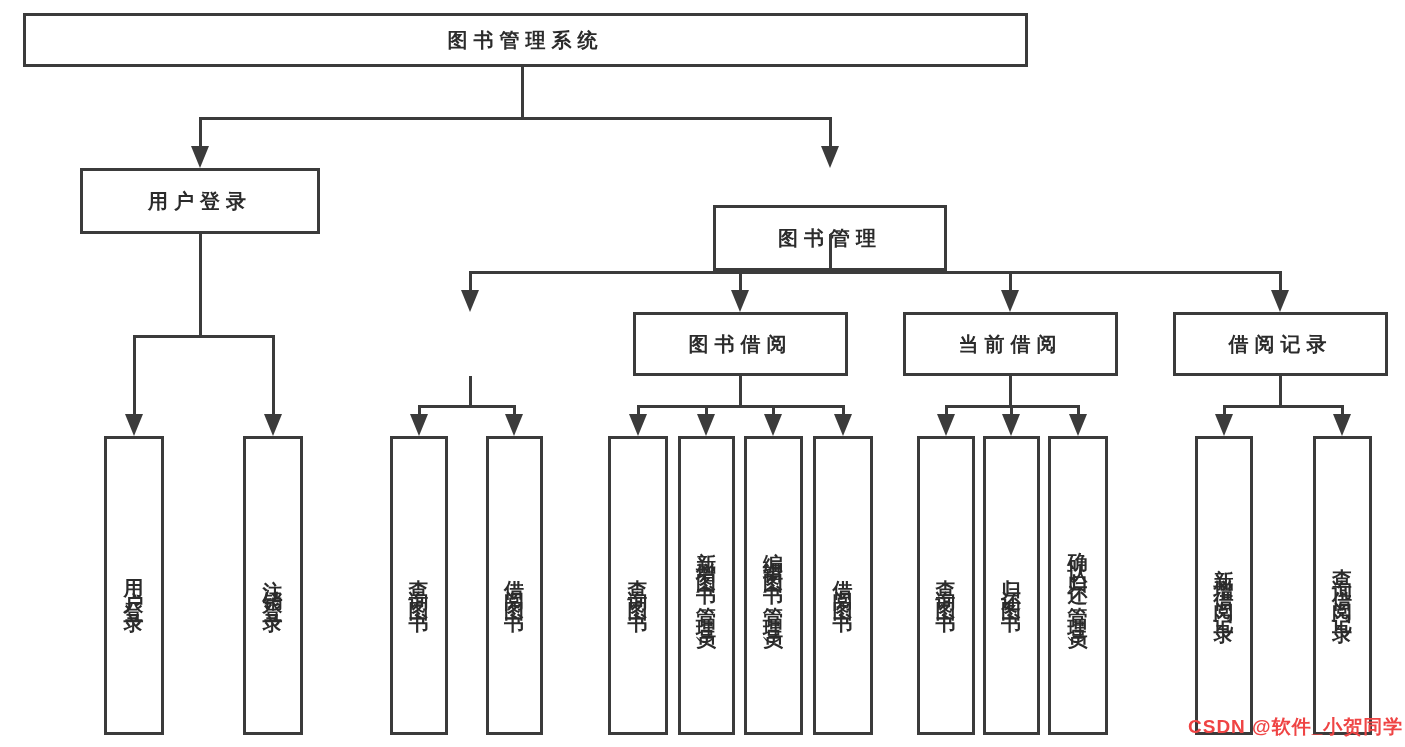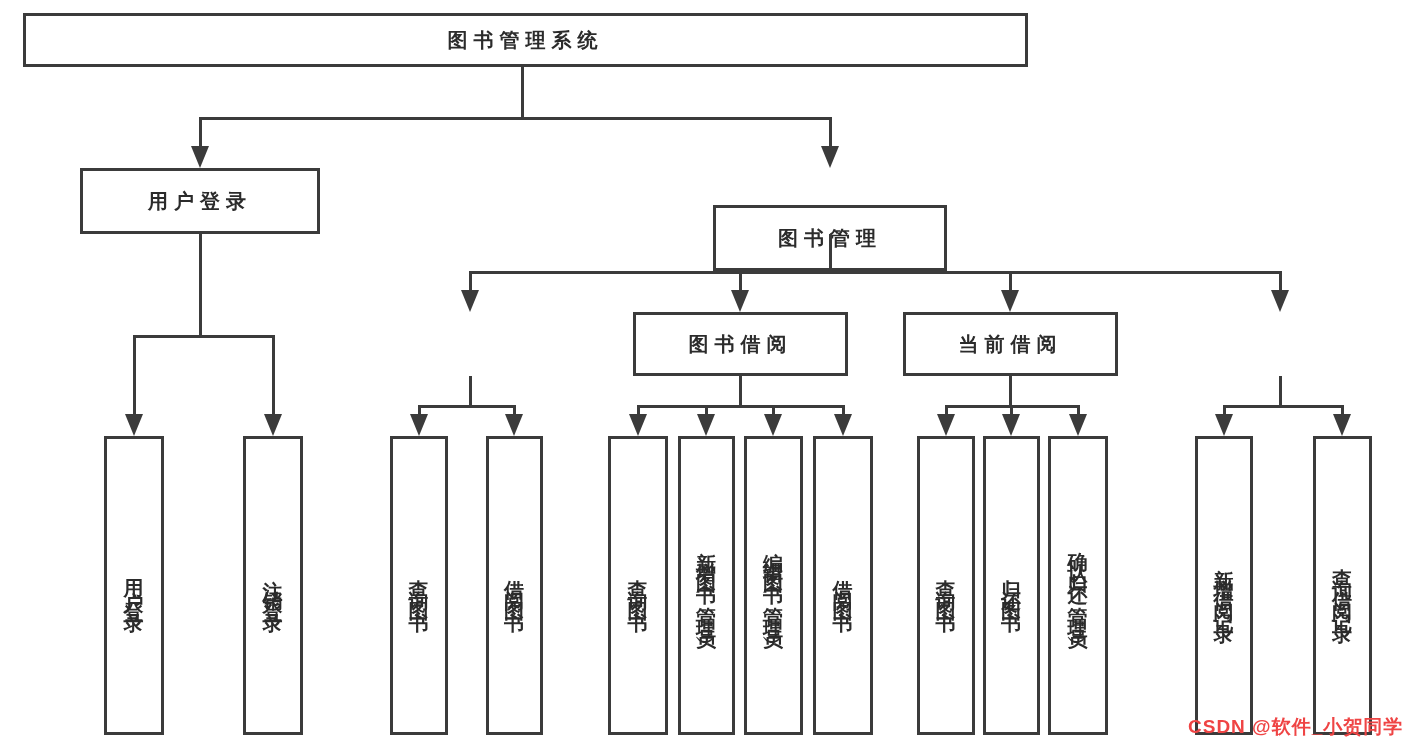--- a/index.html
+++ b/index.html
@@ -70,20 +70,23 @@
   </div>
   <div class="box" style="left:713px;top:168px;width:234px;height:66px;margin-top:37px;">
     <span>图书管理</span>
   </div>
 
   <div class="box" style="left:903px;top:312px;width:215px;height:64px;">
     <span>当前借阅</span>
   </div>
   <div class="box" style="left:633px;top:312px;width:215px;height:64px;">
     <span>图书借阅</span>
+  </div>
+  <div class="box" style="left:1173px;top:312px;width:215px;height:64px;">
+    <span>借阅记录</span>
   </div>
 
   <div class="leaf" style="left:104px;top:436px;width:60px;height:299px;">
     <span class="vtext">用户登录</span>
   </div>
   <div class="leaf" style="left:243px;top:436px;width:60px;height:299px;">
     <span class="vtext">注销登录</span>
   </div>
 
   <div class="leaf" style="left:390px;top:436px;width:58px;height:299px;">

